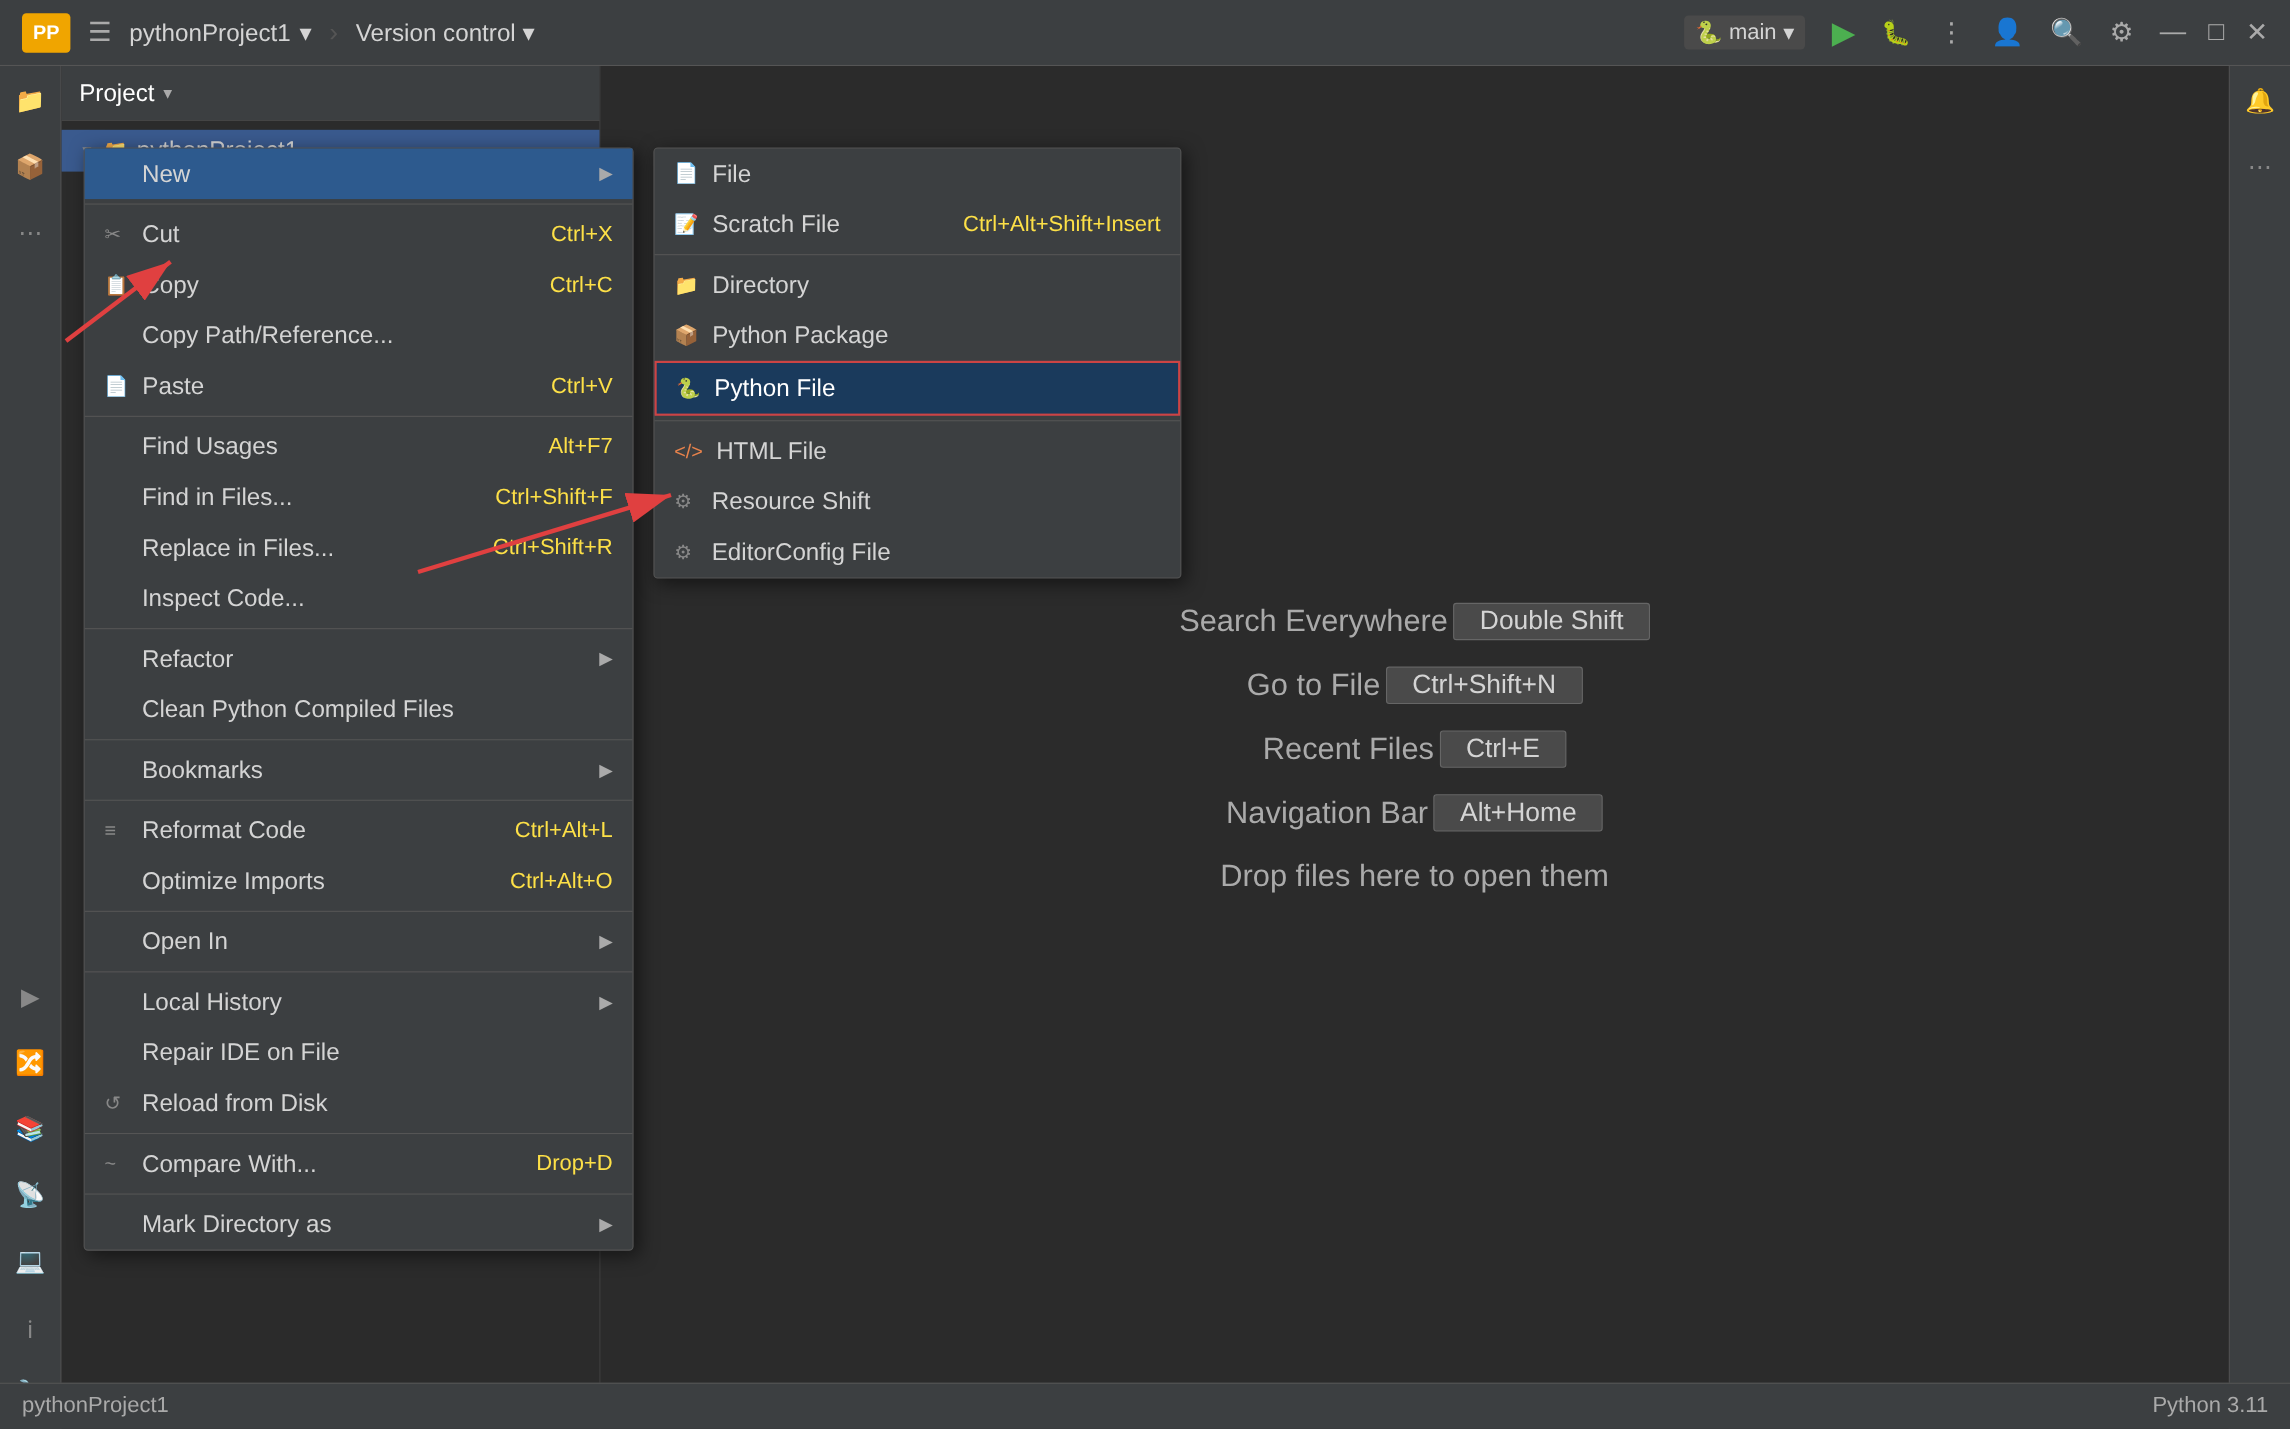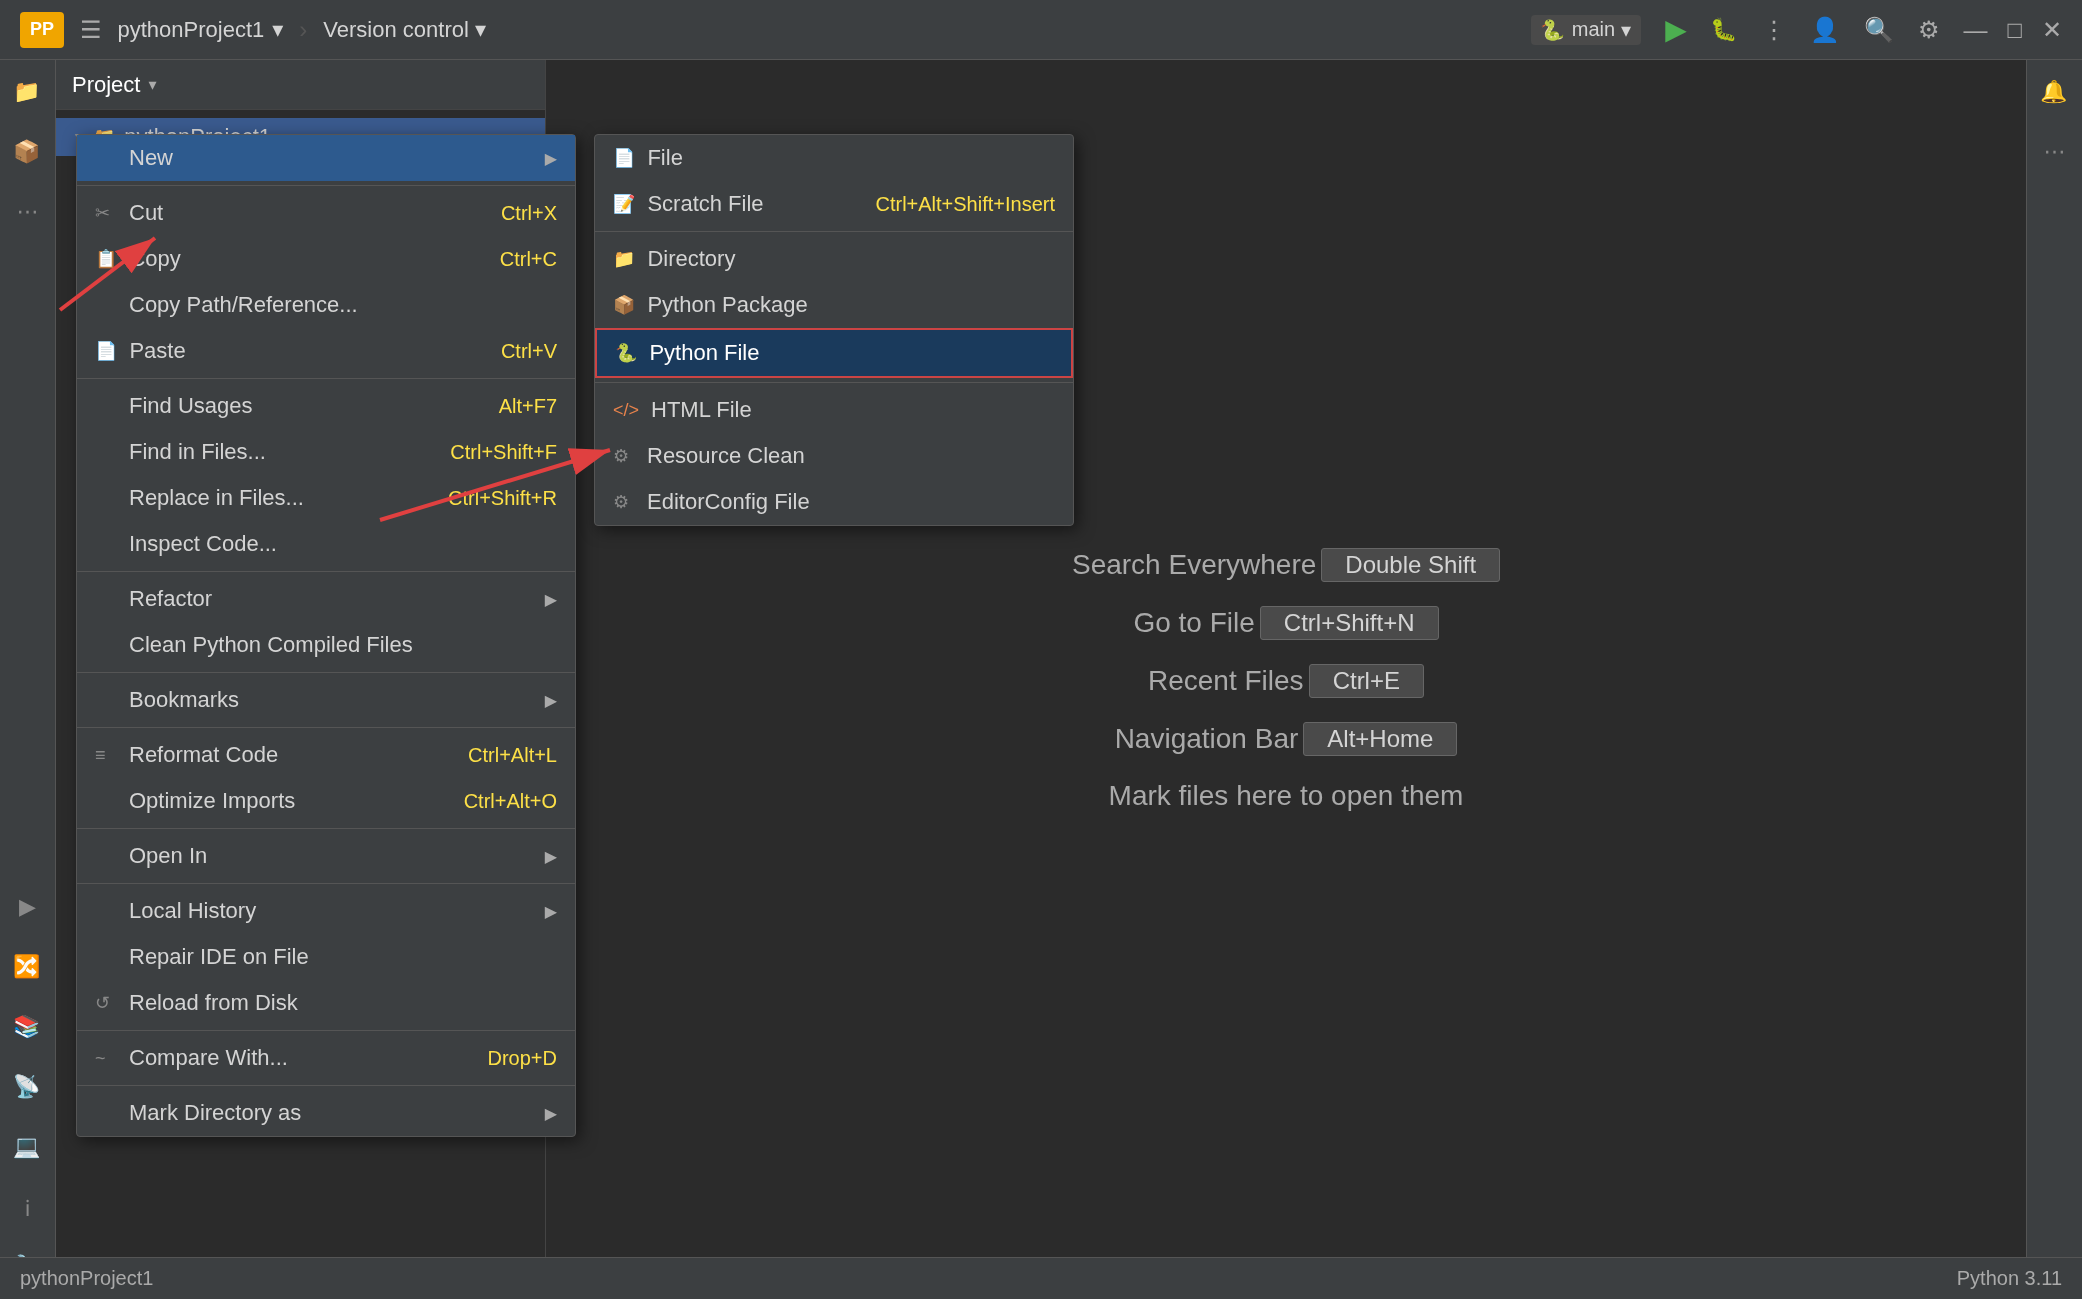--- a/index.html
+++ b/index.html
@@ -305,21 +305,21 @@
     </div>
     <div class="editor-hint">
       <span class="editor-hint-label">Recent Files</span>
       <span class="editor-hint-key">Ctrl+E</span>
     </div>
     <div class="editor-hint">
       <span class="editor-hint-label">Navigation Bar</span>
       <span class="editor-hint-key">Alt+Home</span>
     </div>
     <div class="editor-hint">
-      <span class="editor-hint-label">Mark files here to open them</span>
+      <span class="editor-hint-label">Drop files here to open them</span>
     </div>
   </div>
 
   <div class="right-iconbar">
     <div class="lb-icon">🔔</div>
     <div class="lb-icon">⋯</div>
   </div>
 </div>
 
 <div class="context-menu-layer">
@@ -455,21 +455,21 @@
       <span class="ctx-icon" style="color:#f0c040;">🐍</span>
       <span style="color:#fff;">Python File</span>
     </div>
     <div class="ctx-separator"></div>
     <div class="ctx-item">
       <span class="ctx-icon" style="color:#e8834c;">&lt;/&gt;</span>
       <span>HTML File</span>
     </div>
     <div class="ctx-item">
       <span class="ctx-icon">⚙</span>
-      <span>Resource Clean</span>
+      <span>Resource Shift</span>
     </div>
     <div class="ctx-item">
       <span class="ctx-icon">⚙</span>
       <span>EditorConfig File</span>
     </div>
   </div>
 
   <svg class="arrow-overlay" width="2082" height="1299">
 
     <defs>

